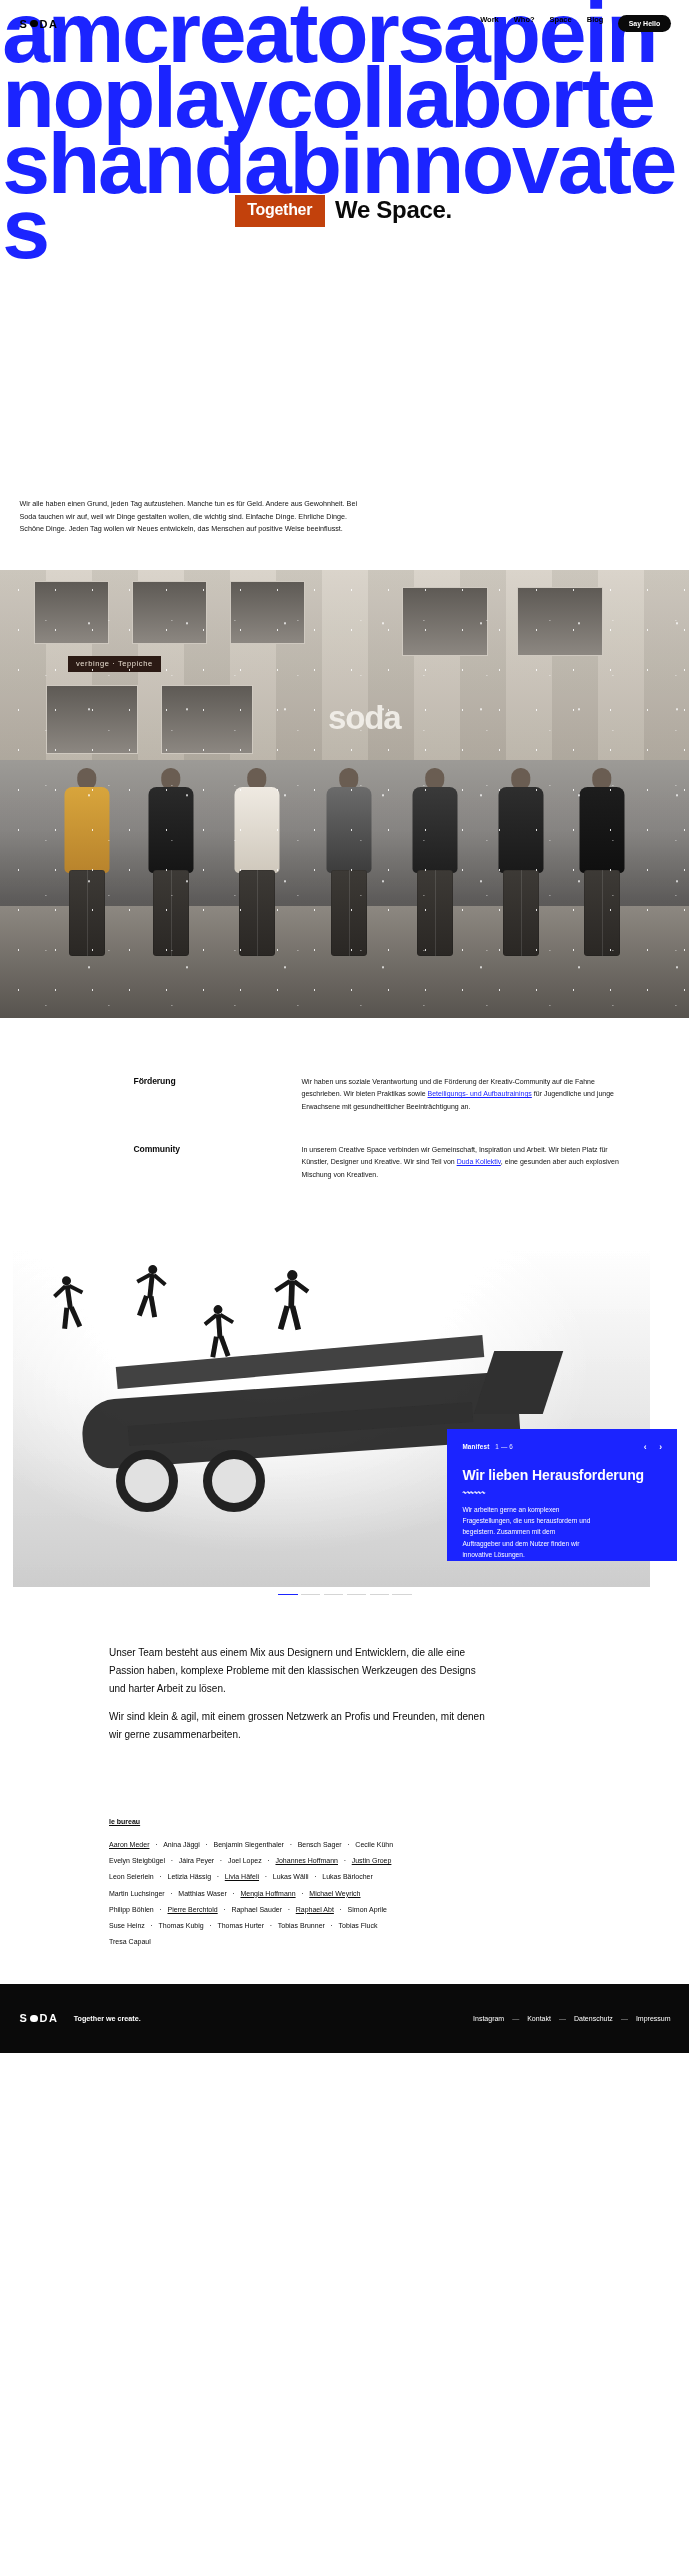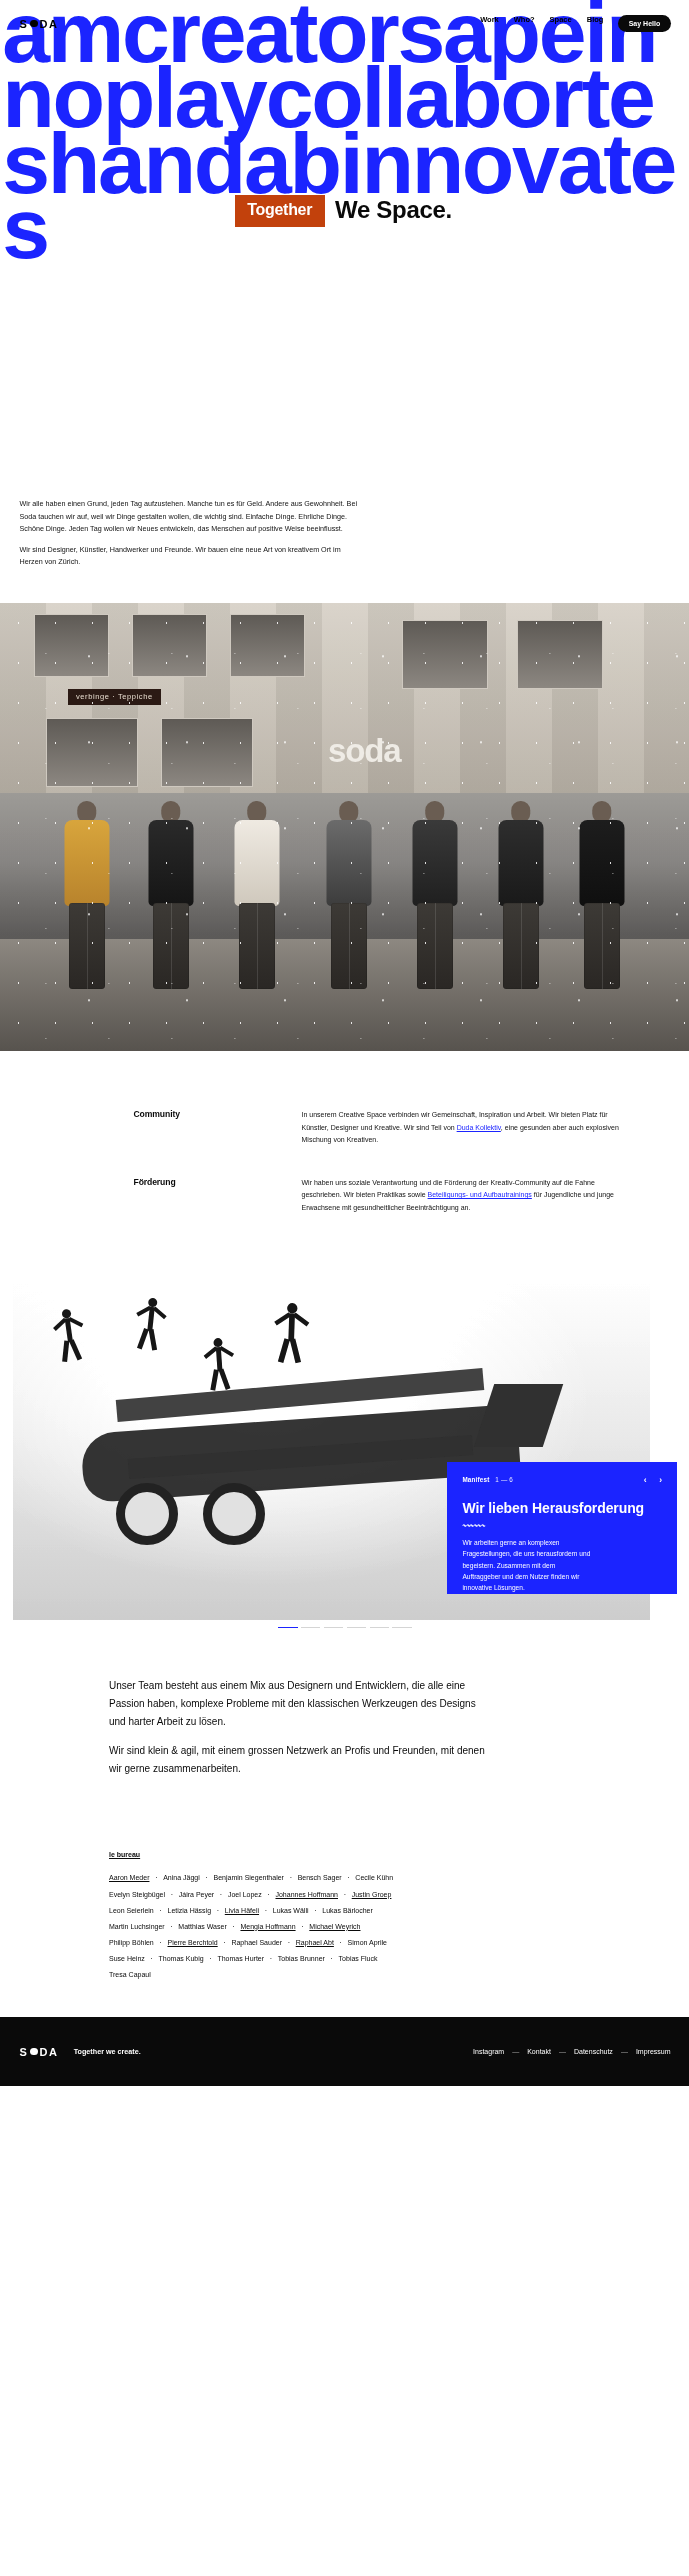--- a/index.html
+++ b/index.html
@@ -442,21 +442,20 @@
     </header>
 
     <div class="hero-headline">
       <span class="hl">Together</span><span class="hl2">We Space.</span>
     </div>
   </section>
 
   <section class="intro">
     <div class="intro-body">
       <p>Wir alle haben einen Grund, jeden Tag aufzustehen. Manche tun es für Geld. Andere aus Gewohnheit. Bei Soda tauchen wir auf, weil wir Dinge gestalten wollen, die wichtig sind. Einfache Dinge. Ehrliche Dinge. Schöne Dinge. Jeden Tag wollen wir Neues entwickeln, das Menschen auf positive Weise beeinflusst.</p>
-      <p>Wir sind Designer, Künstler, Handwerker und Freunde. Wir bauen eine neue Art von kreativem Ort im Herzen von Zürich.</p>
     </div>
   </section>
 
   <figure class="photo-street">
     <div class="ps-bg"></div>
     <div class="ps-building"></div>
     <div class="ps-window" style="left:34px;  top:11.5px;  width:75px; height:63px;"></div>
     <div class="ps-window" style="left:132px; top:11.5px;  width:75px; height:63px;"></div>
     <div class="ps-window" style="left:230px; top:11.5px;  width:75px; height:63px;"></div>
     <div class="ps-window" style="left:402px; top:17px;  width:86px; height:69px;"></div>
@@ -500,29 +499,29 @@
     <div class="person" style="left:575px;">
       <div class="head"></div>
         <div class="torso" style="background:linear-gradient(180deg,#1d1d1d,#0f0f0f);"></div>
         <div class="legs"></div>
     </div>
     <div class="snow"></div>
   </figure>
 
   <section class="topics">
     <div class="topic-row">
+      <div class="topic-label">Förderung</div>
+      <div class="topic-text">
+        <span>Wir haben uns soziale Verantwortung und die Förderung der Kreativ-Community auf die Fahne geschrieben. Wir bieten Praktikas sowie </span><a href="#">Beteiligungs- und Aufbautrainings</a><span> für Jugendliche und junge Erwachsene mit gesundheitlicher Beeinträchtigung an.</span>
+      </div>
+    </div>
+    <div class="topic-row">
       <div class="topic-label">Community</div>
       <div class="topic-text">
         <span>In unserem Creative Space verbinden wir Gemeinschaft, Inspiration und Arbeit. Wir bieten Platz für Künstler, Designer und Kreative. Wir sind Teil von </span><a href="#">Duda Kollektiv</a><span>, eine gesunden aber auch explosiven Mischung von Kreativen.</span>
-      </div>
-    </div>
-    <div class="topic-row">
-      <div class="topic-label">Förderung</div>
-      <div class="topic-text">
-        <span>Wir haben uns soziale Verantwortung und die Förderung der Kreativ-Community auf die Fahne geschrieben. Wir bieten Praktikas sowie </span><a href="#">Beteiligungs- und Aufbautrainings</a><span> für Jugendliche und junge Erwachsene mit gesundheitlicher Beeinträchtigung an.</span>
       </div>
     </div>
   </section>
 
   <section class="plane-wrap">
     <figure class="plane-img">
       <div class="acrobat" style="left:40px;  top:34px;  transform:rotate(-8deg);">
           <div class="a-head"></div>
           <div class="a-body"></div>
           <div class="a-armL"></div>

